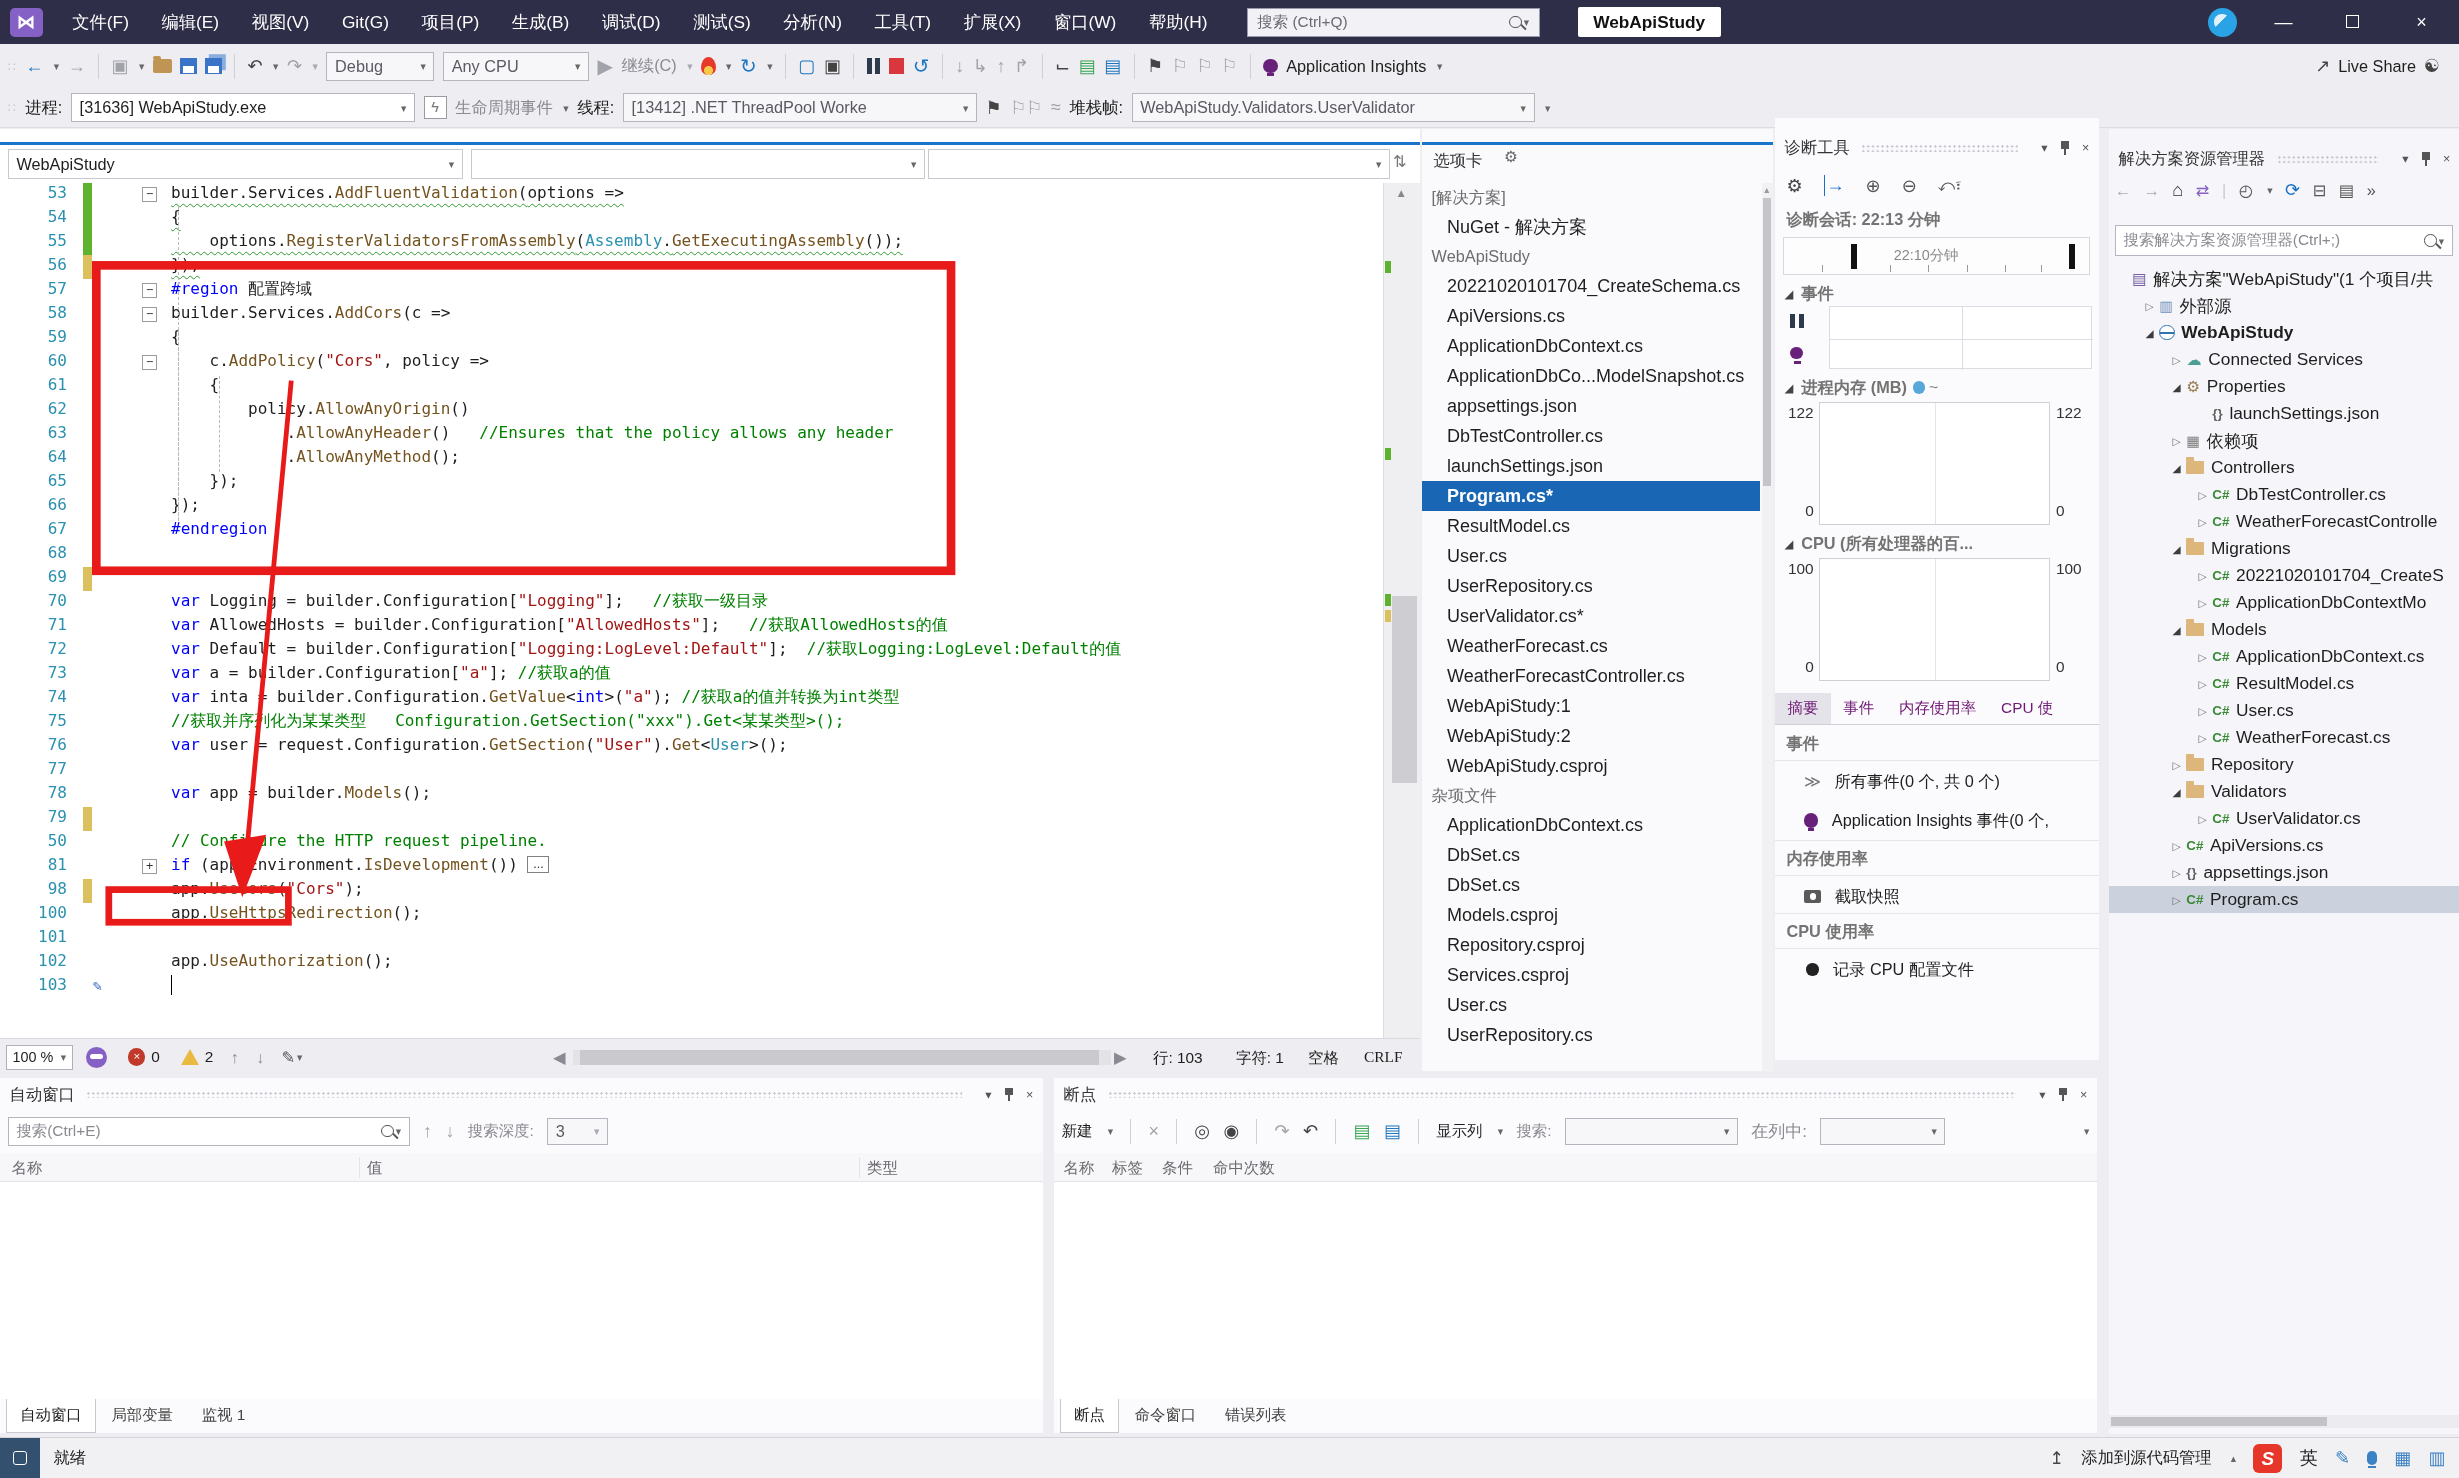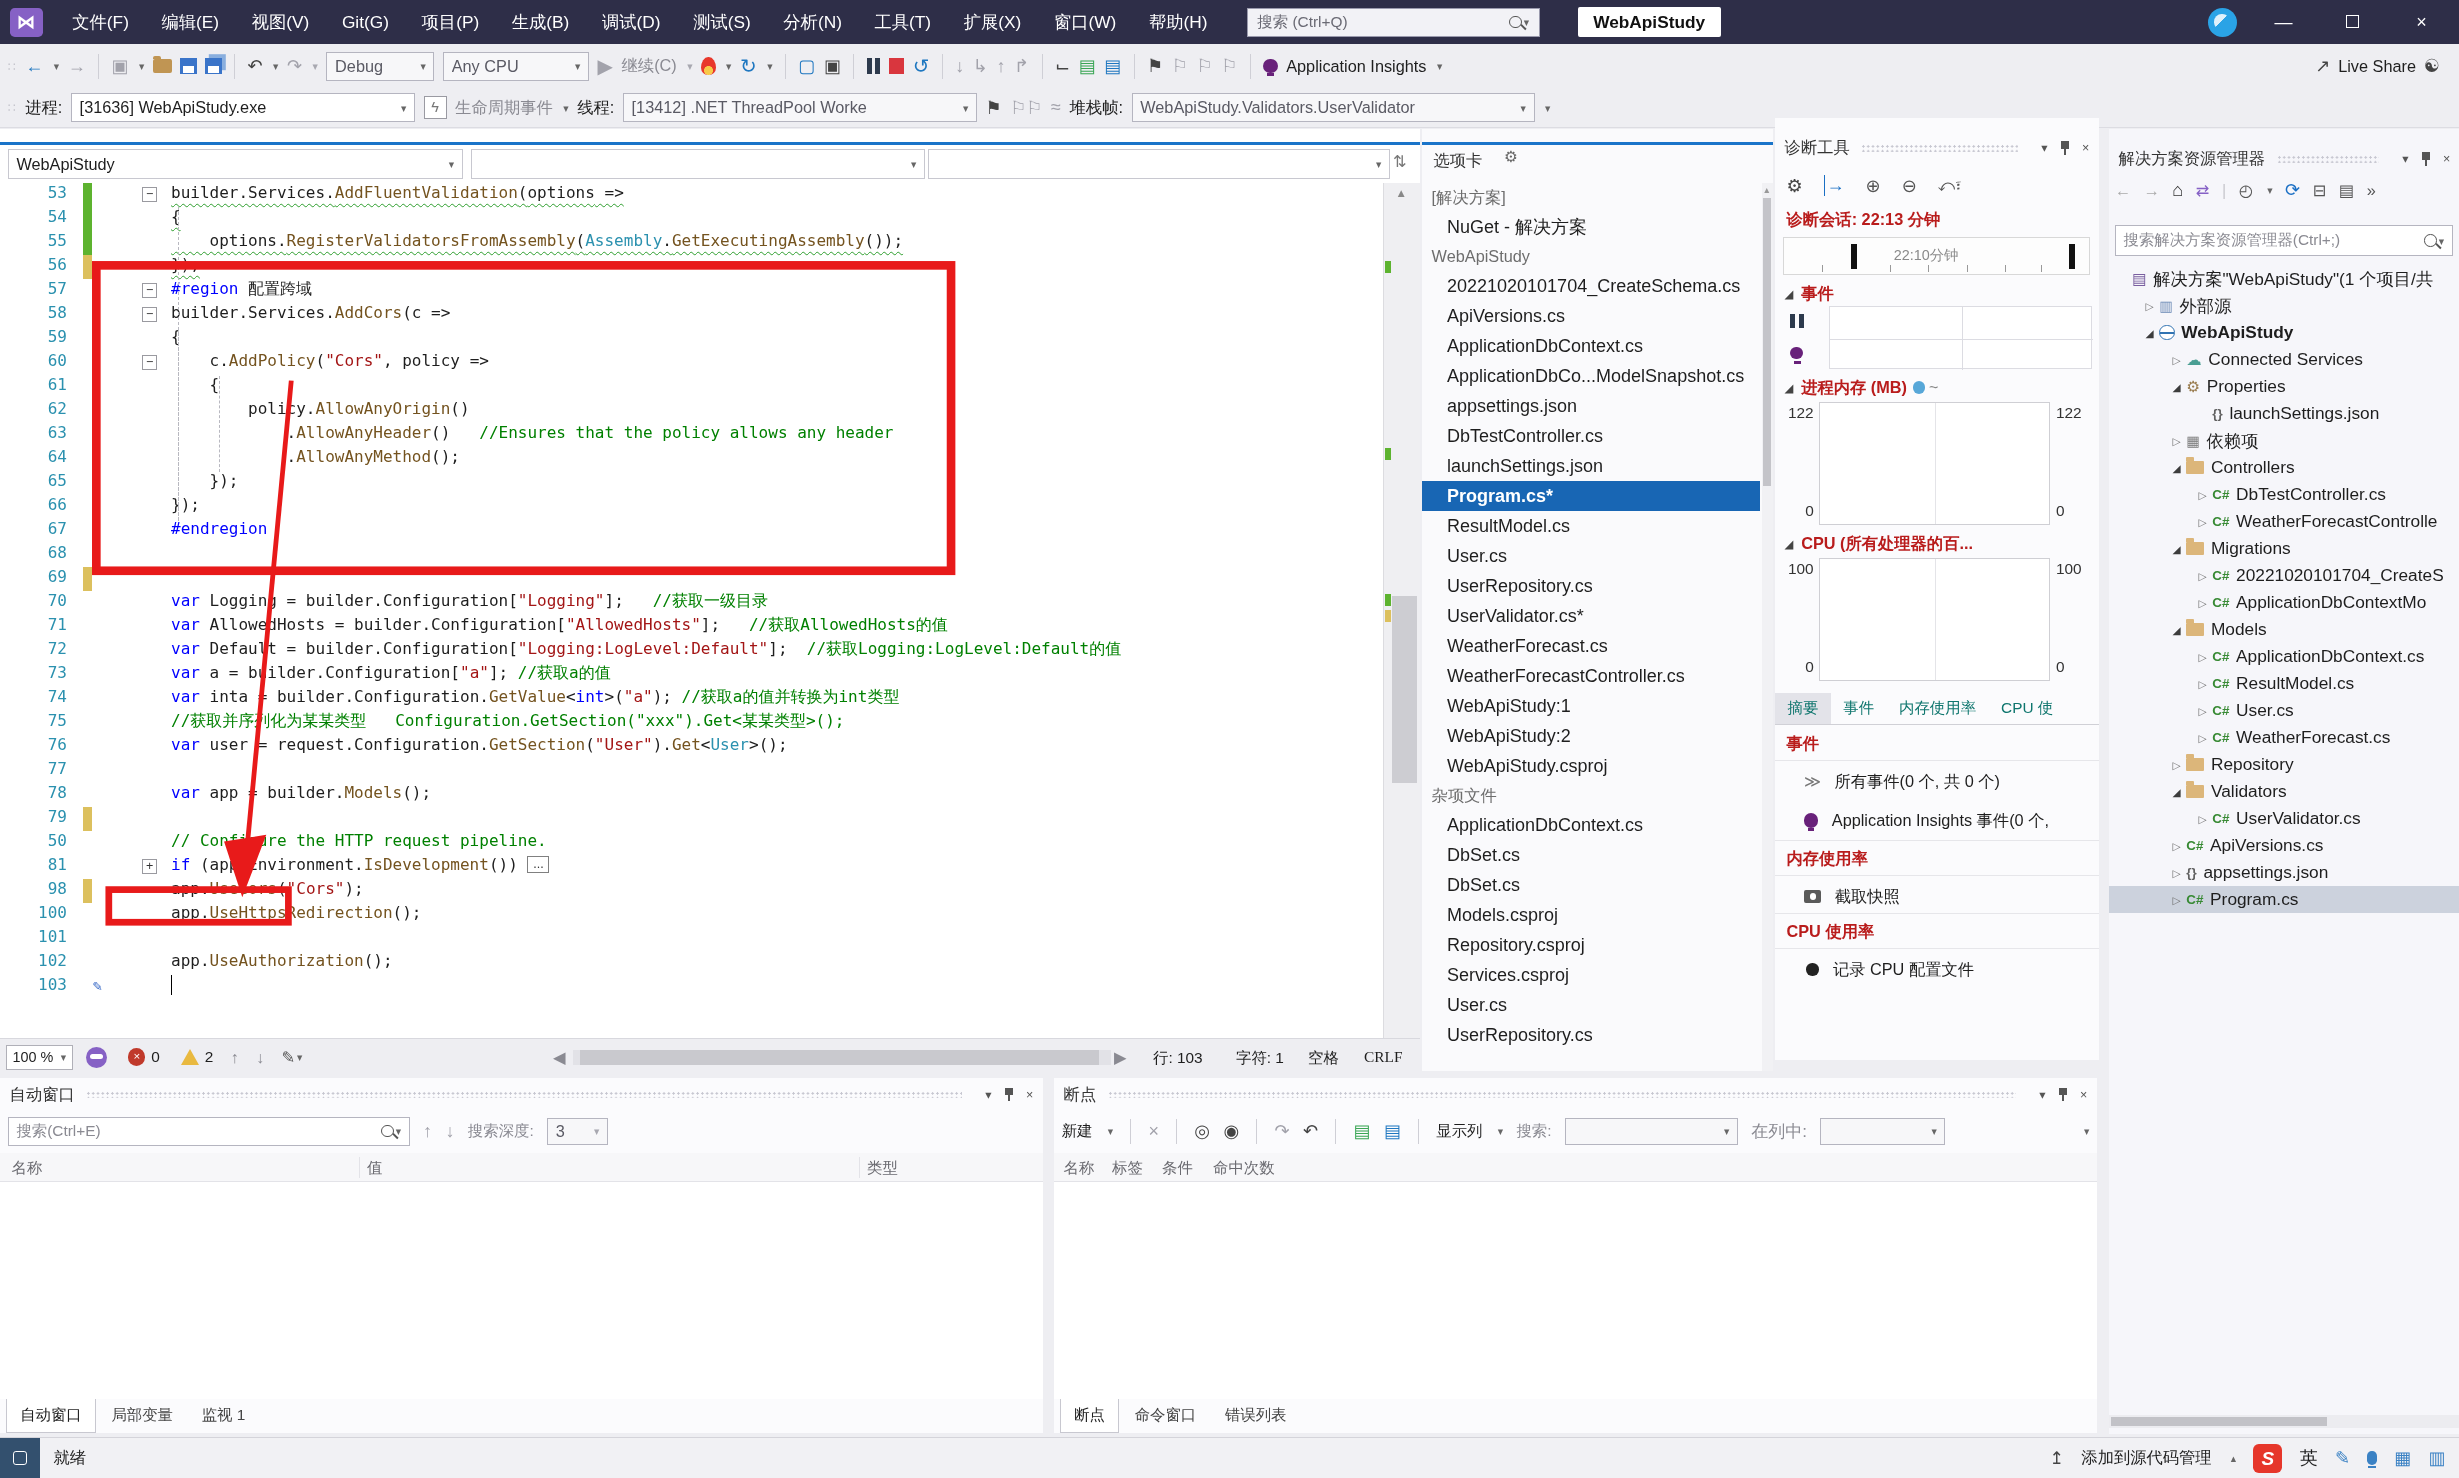--- a/index.html
+++ b/index.html
@@ -129,25 +129,25 @@
   .ic-pin::before{ content:""; position:absolute; left:1.9px; top:0; width:7.7px; height:7.7px; background:#555; }
   .ic-pin::after{ content:""; position:absolute; left:4.8px; top:7.7px; width:1.9px; height:5.8px; background:#555; }
 
   
   #diag{ left:1775px; top:118px; width:324px; height:942px; background:#fbfbfd; overflow:hidden; }
   #diag .row{ position:absolute; left:0; width:324px; display:flex; align-items:center; }
   .dsep{ position:absolute; left:0; width:324px; height:1px; background:#e6e6ea; }
   .dtick{ position:absolute; width:6.7px; height:25px; background:#111; top:5.8px; }
   .dtick2{ position:absolute; width:1px; height:6.7px; background:#999; bottom:1.9px; }
   .dexp{ font-size:11.5px; color:#444; margin:0 7.7px 0 9.6px; }
-  .dbold{ font-weight:bold; font-size:16.3px; color:#b91c1c; white-space:nowrap; }
+  .dbold{ font-weight:bold; font-size:16.3px; color:#737373; white-space:nowrap; }
   .chart{ position:absolute; background:#fff; border:1px solid #cfcfd4; }
   .chart .mid{ position:absolute; left:50%; top:0; width:1px; height:100%; background:#e4e4e8; }
   .axlbl{ position:absolute; font-size:15.4px; color:#333; }
-  .dtab{ font-size:15.4px; color:#0f766e; padding:4.8px 12.5px; white-space:nowrap; }
+  .dtab{ font-size:15.4px; color:#701a75; padding:4.8px 12.5px; white-space:nowrap; }
   .dtab.act{ background:#e3e3e9; }
   .ic-cam{ width:17.3px; height:12.5px; background:#5a5a5a; border-radius:1.9px; position:relative; display:inline-block; }
   .ic-cam::after{ content:""; position:absolute; left:5.8px; top:2.9px; width:6.7px; height:6.7px; border-radius:50%; background:#fff; }
   .ic-rec{ width:12.5px; height:12.5px; border-radius:50%; background:#222; display:inline-block; }
   .gridbox{ position:absolute; border:1px solid #dcdce2; background:#fff; }
   .gridbox i{ position:absolute; background:#dcdce2; }
 
   
   #solex{ left:2109px; top:129px; width:351px; height:1305px; background:#f6f6fa; overflow:hidden; }
   #solex .tools{ position:absolute; left:5.8px; top:50px; display:flex; align-items:center; gap:12.5px; font-size:16.3px; color:#555; }

